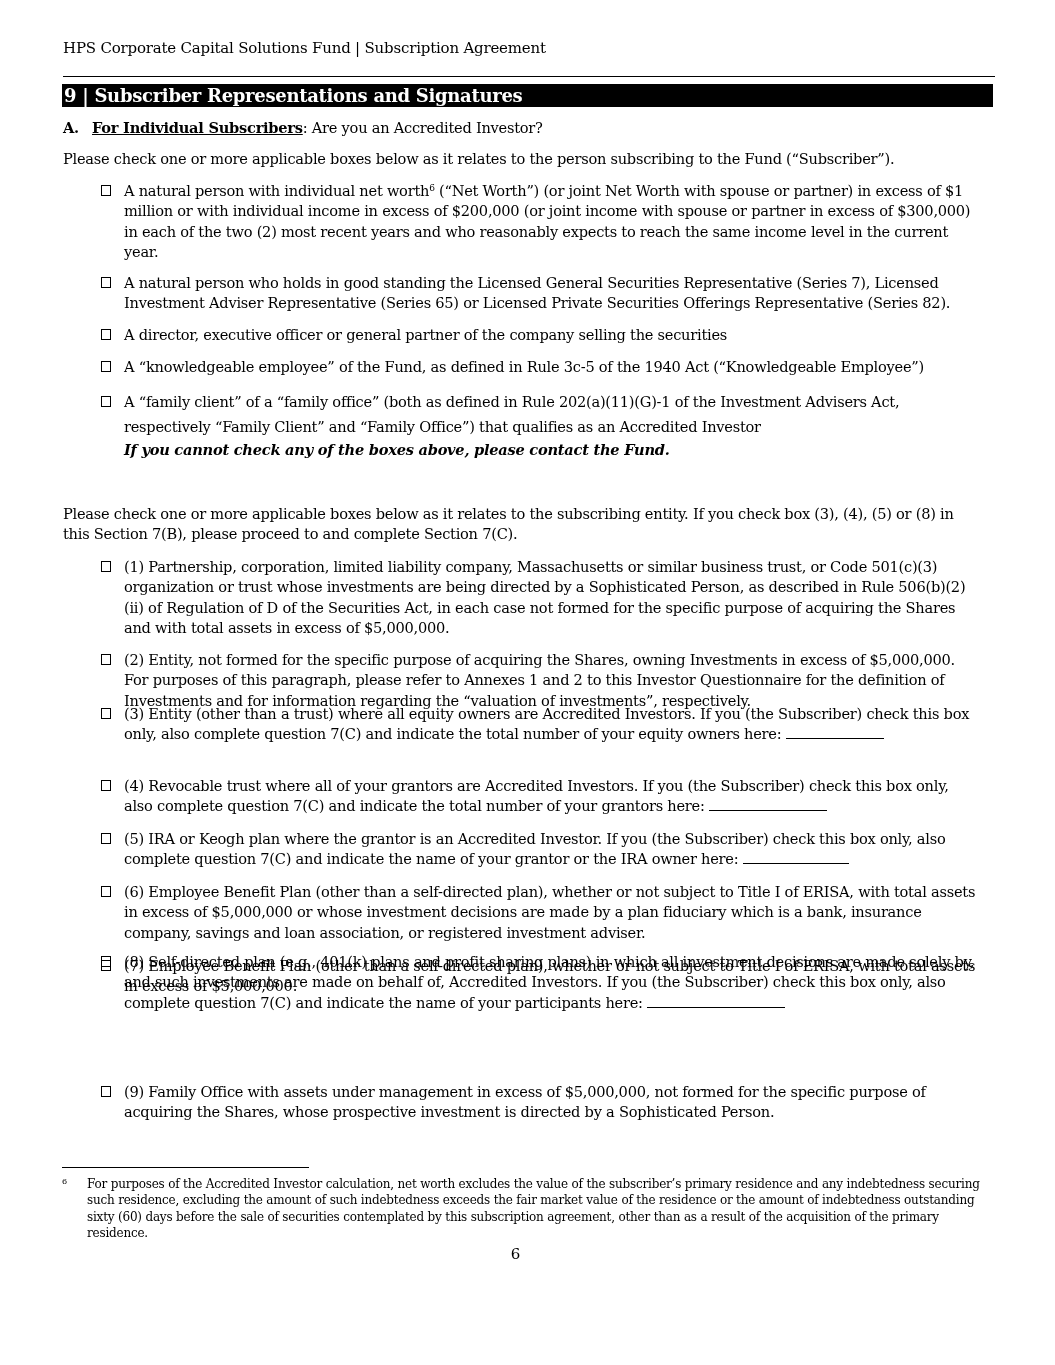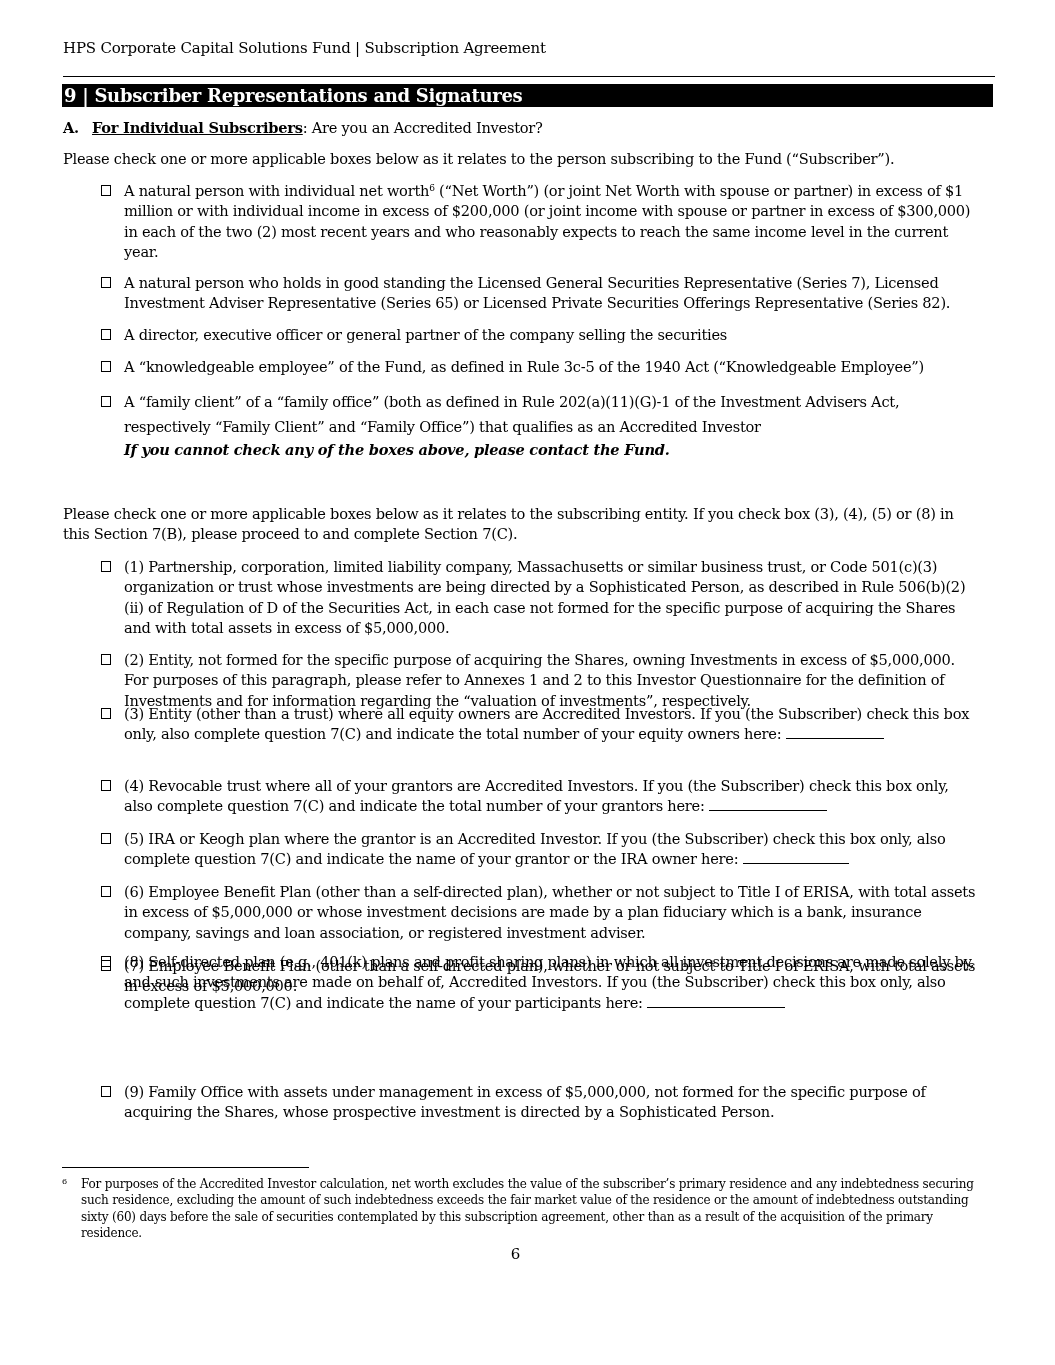--- a/index.html
+++ b/index.html
@@ -31,21 +31,21 @@
       position: absolute; left: 0; top: 4px; width: 10px; height: 11px;
       border: 1px solid #000; box-sizing: border-box;
     }
     .item .body { margin-left: 23px; }
     .blank { display: inline-block; border-bottom: 1px solid #000; height: 14px; vertical-align: baseline; }
     .italic-note { left: 124px; font-weight: bold; font-style: italic; }
     sup { font-size: 9px; line-height: 0; vertical-align: 5px; }
     .fn-rule { position: absolute; left: 62px; top: 1167px; width: 247px; border-top: 1px solid #000; }
     .footnote { position: absolute; left: 62px; top: 1176px; width: 935px; font-size: 12px; line-height: 16.3px; letter-spacing: -0.2px; }
     .footnote .num { position: absolute; left: 0; top: -2px; font-size: 8px; }
-    .footnote .fbody { margin-left: 19px; }
+    .footnote .fbody { margin-left: 25px; }
     .page-number { position: absolute; left: 0; width: 1031px; top: 1245px; text-align: center; font-size: 15px; }
   </style>
 </head>
 <body>
 
 <div class="page">
 
   <div class="running-header">HPS Corporate Capital Solutions Fund | Subscription Agreement</div>
 
   <div class="section-bar">9 | Subscriber Representations and Signatures</div>

